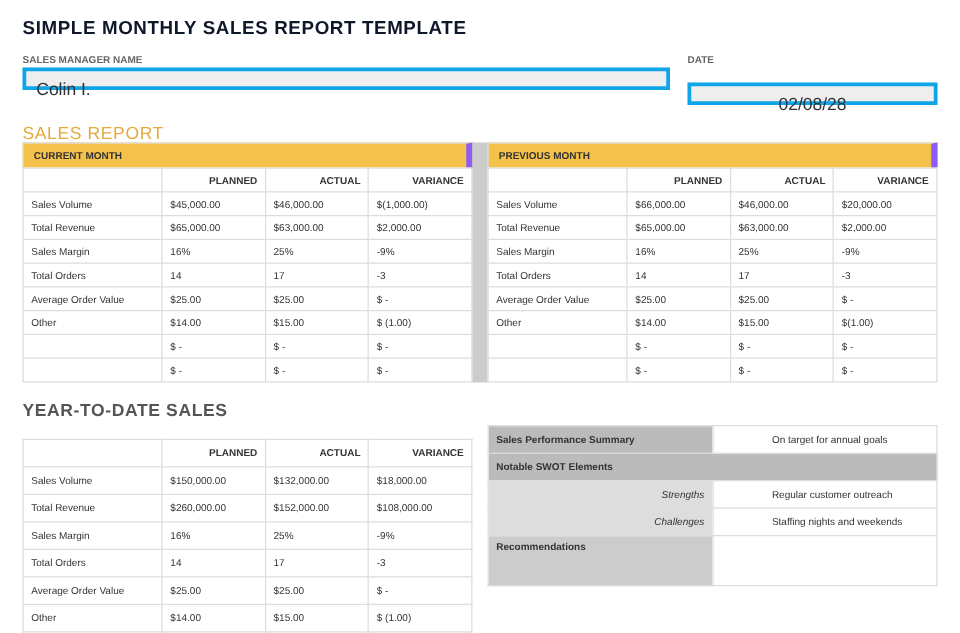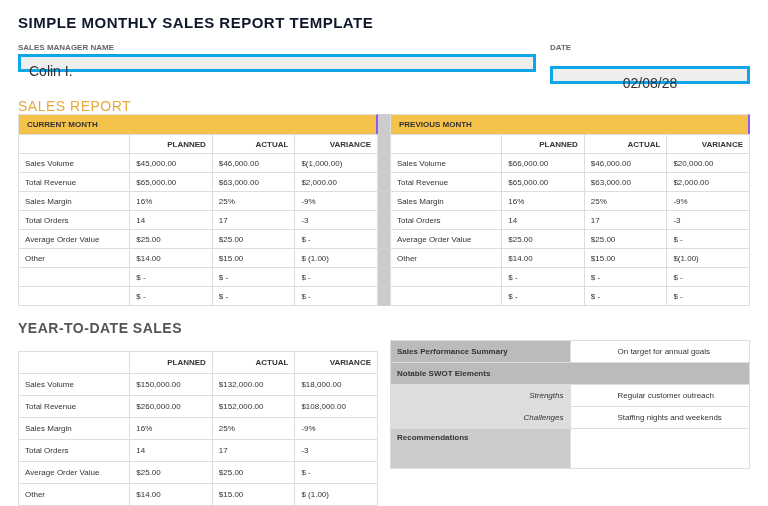--- a/index.html
+++ b/index.html
@@ -13,21 +13,21 @@
   .field-label { font-size: 8px; font-weight: bold; color: #666; margin-bottom: 2px; }
   .field-value { border: 3px solid #0ea5e9; background: #eee; padding: 6px 8px; font-size: 14px; height: 14px; }
   .field-date .field-value { text-align: center; }
 
   .section-title { font-size: 14px; color: #E5A93C; letter-spacing: 0.5px; margin-bottom: 0px; }
 
   .two-col { display: flex; }
   .col { flex: 1; }
   .gap { width: 12px; background: #ccc; }
 
-  .panel-head { background: #F4C24B; font-size: 8px; font-weight: bold; padding: 5px 8px; border-top:1px solid #ddd; border-left:1px solid #ddd; border-right:2px solid #8b5cf6;}
+  .panel-head { background: #F4C24B; font-size: 8px; font-weight: bold; padding: 5px 8px; border-top:1px solid #ddd; border-left:1px solid #ddd; border-right:5px solid #8b5cf6;}
   table { width: 100%; border-collapse: collapse; table-layout: fixed; }
   th, td { border: 1px solid #ddd; padding: 4px 6px; font-size: 8px; text-align: left; vertical-align: middle; height: 19px; }
   th { background: #fff; font-weight: bold; text-align: right; font-size: 8px; }
   td.num { text-align: left; font-family: Arial; }
   col.c-label { width: 31%; }
   col.c-num { width: 23%; }
 
   .ytd-wrap { display: flex; margin-top: 14px; gap: 12px; }
   .ytd-left { flex: 1; }
   .ytd-right { flex: 1; }

